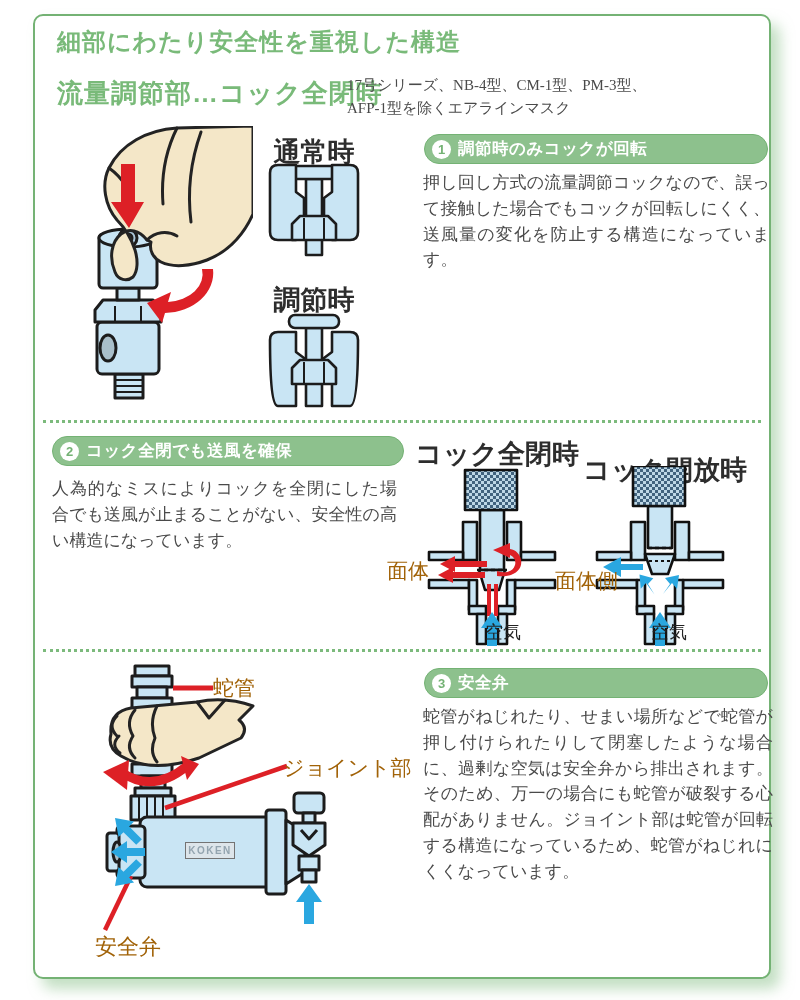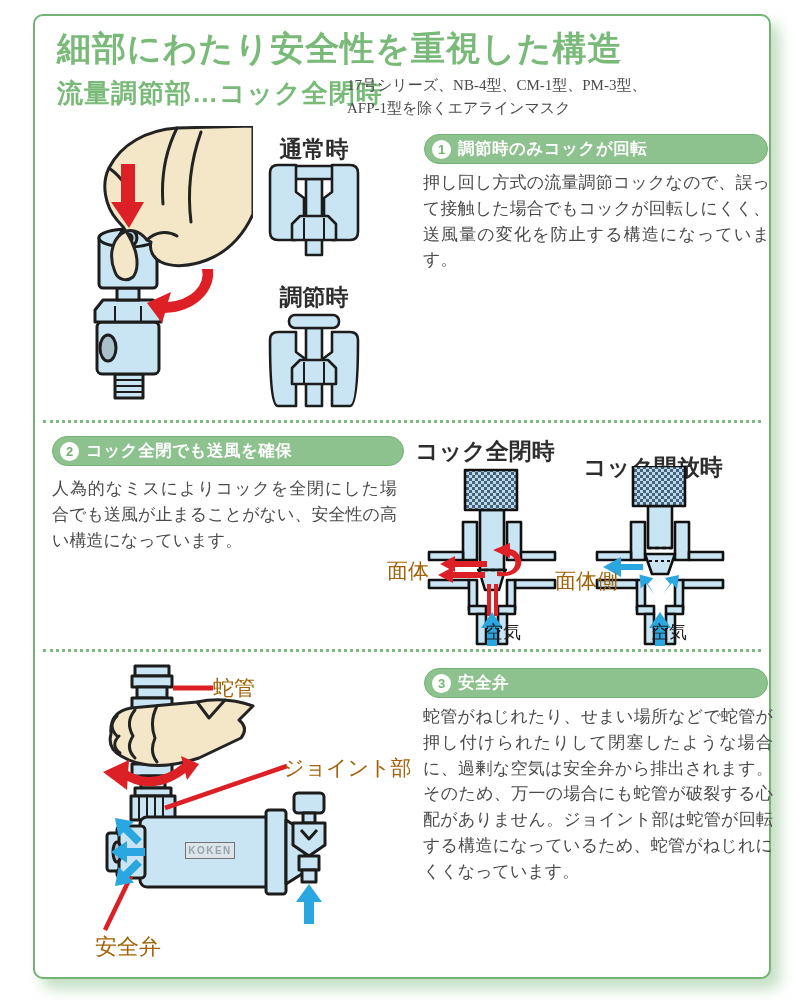--- a/index.html
+++ b/index.html
@@ -1,30 +1,30 @@
 <!DOCTYPE html>
 <html><head>
 <meta charset="utf-8">
 <style>
   html,body{margin:0;padding:0;background:#ffffff;width:800px;height:1000px;
     font-family:"Liberation Sans","DejaVu Sans",sans-serif;}
   .page{position:absolute;left:33px;top:14px;width:734px;height:961px;background:#fff;
     border:2.5px solid #74b274;border-radius:10px;
     box-shadow:9px 10px 14px rgba(146,196,146,.55);}
   .abs{position:absolute;}
-  .page-title{left:22px;top:10px;font-size:34px;font-weight:bold;color:#79ba79;letter-spacing:1px;white-space:nowrap;}
+  .page-title{left:22px;top:10px;font-size:24px;font-weight:bold;color:#79ba79;letter-spacing:1px;white-space:nowrap;}
   .sub-title{left:22px;top:60px;font-size:26px;font-weight:bold;color:#79ba79;letter-spacing:1px;white-space:nowrap;}
   .sub-note{left:312px;top:58px;font-size:15px;color:#4a4a4a;line-height:1.5;white-space:nowrap;font-family:Liberation Serif, serif;}
   .badge{height:30px;display:flex;align-items:center;gap:7px;padding:0 14px 0 7px;
     background:#8dc18d;border:1.5px solid #74b274;border-radius:16px;box-sizing:border-box;}
   .badge .num{width:19px;height:19px;border-radius:50%;background:#ffffff;color:#74b274;
     font-size:13px;font-weight:bold;text-align:center;line-height:19px;flex:0 0 19px;}
   .badge .lbl{font-size:16.5px;font-weight:bold;color:#ffffff;letter-spacing:.5px;white-space:nowrap;text-align:center;}
   .para{font-size:17px;color:#4a4a4a;line-height:1.52;text-align:justify;}
-  .diagram-label{font-size:23px;font-weight:bold;color:#2d2d2d;text-align:center;white-space:nowrap;}
+  .diagram-label{font-size:27px;font-weight:bold;color:#2d2d2d;text-align:center;white-space:nowrap;}
   .part-label{font-size:21px;font-weight:normal;color:#a16207;white-space:nowrap;}
   .air-label{font-size:18px;color:#222;white-space:nowrap;}
   .divider{border-top:3px dotted #7cba7c;height:0;}
   .brand-box{width:48px;height:15px;background:#dde5ea;border:1px solid #737373;
     font-size:10px;font-weight:bold;color:#93a4af;letter-spacing:1.5px;text-align:center;line-height:15px;}
 </style>
 </head>
 <body>
 
 <div class="page">

